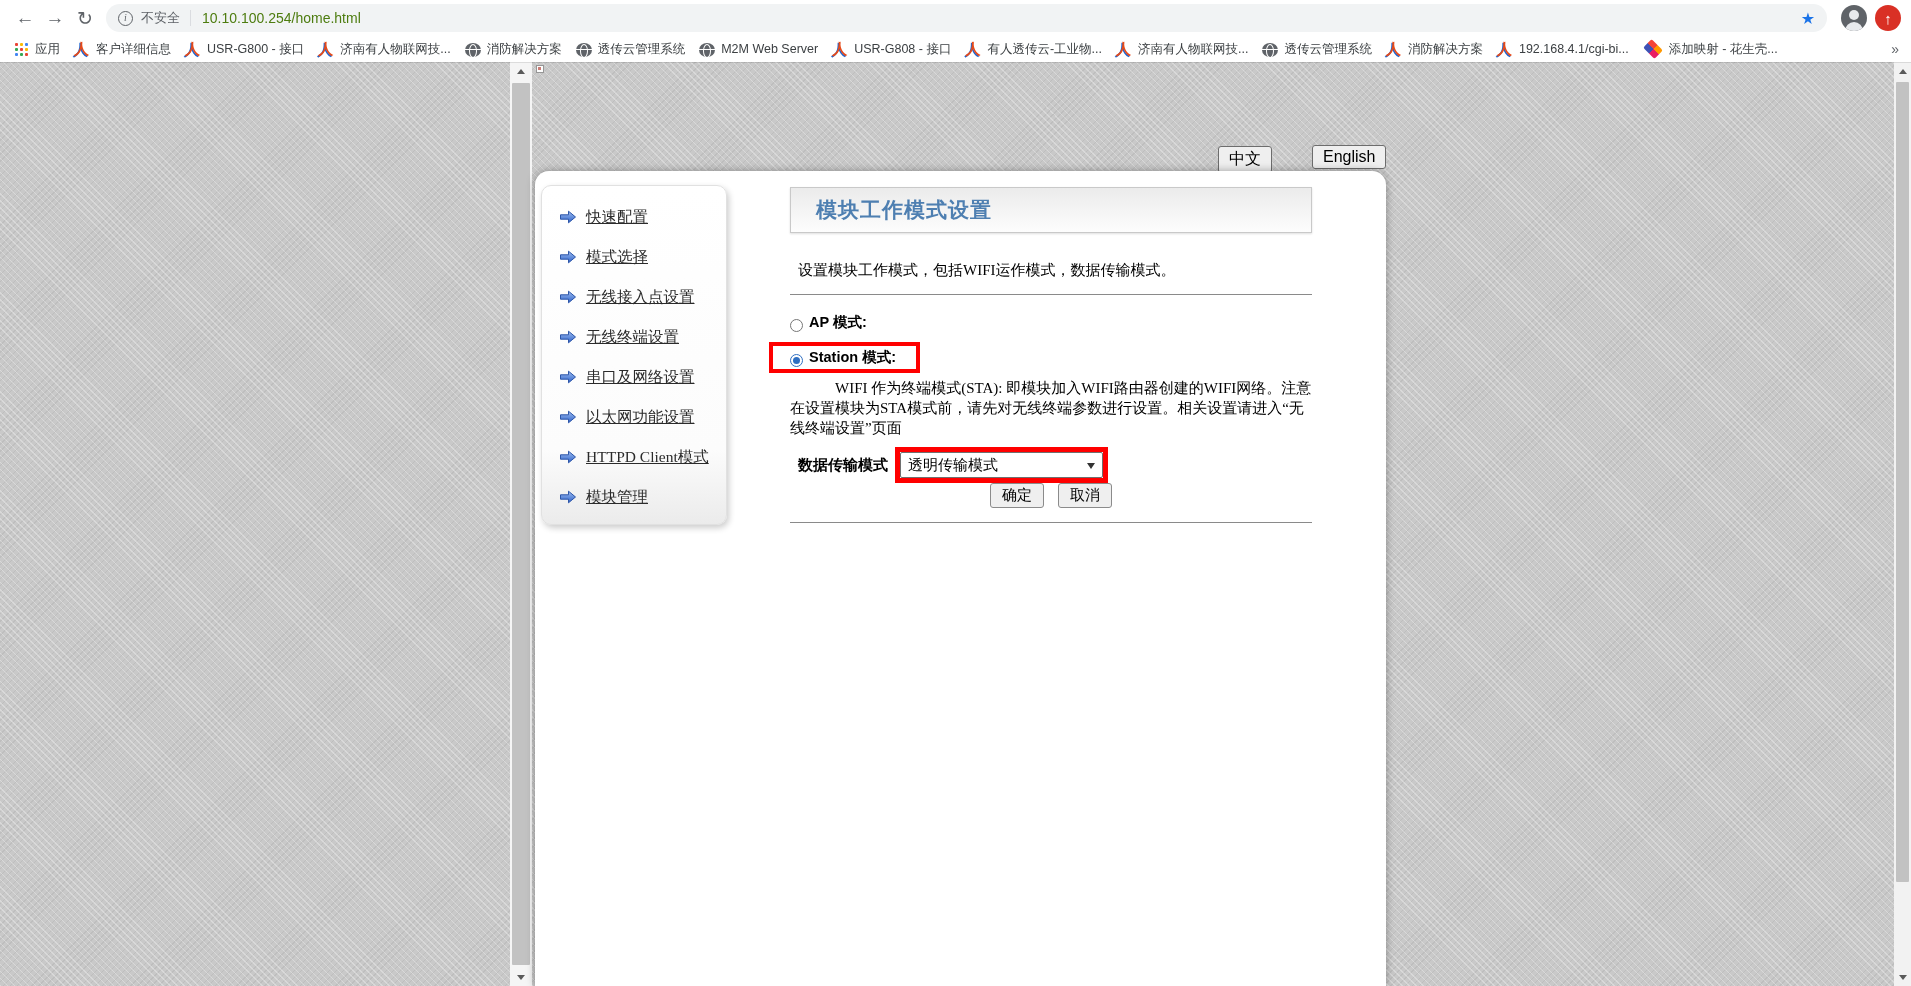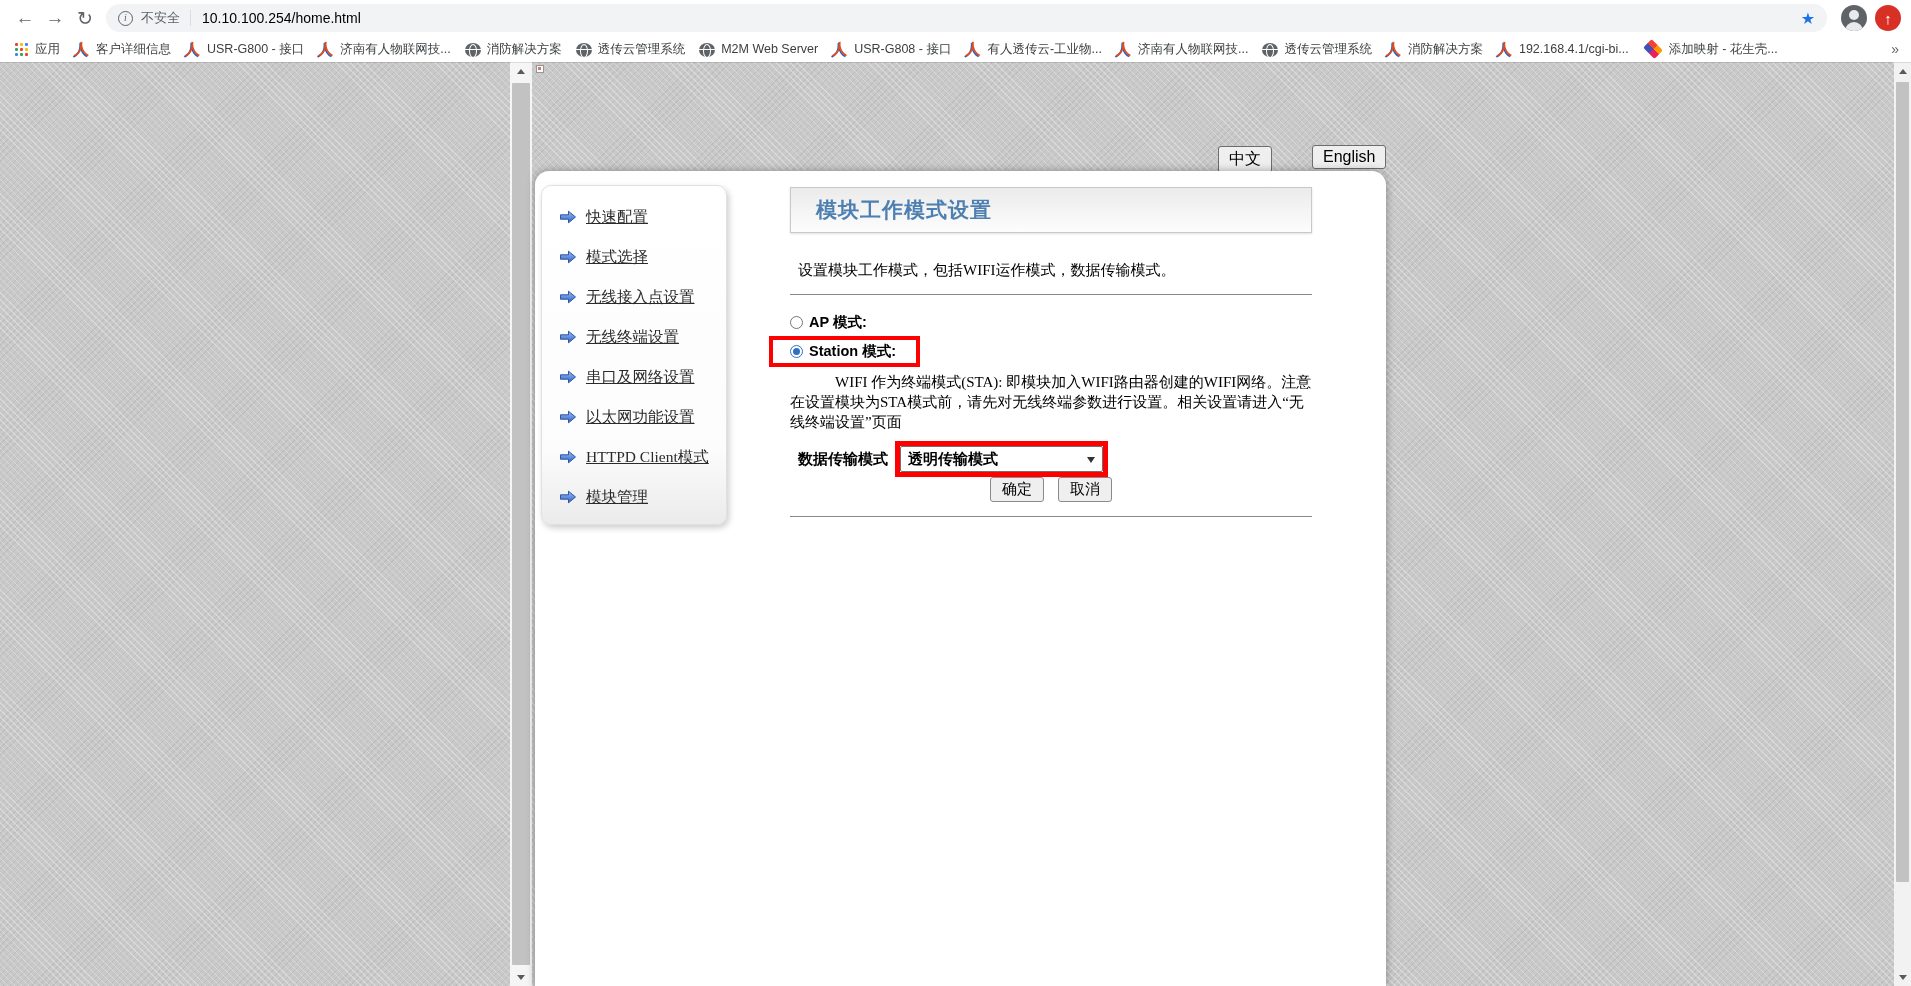--- a/index.html
+++ b/index.html
@@ -13,21 +13,21 @@
   .toolbar { height:36px; background:#fff; display:flex; align-items:center; padding:0 10px; }
   .nav-btn { width:30px; height:30px; border-radius:50%; display:flex; align-items:center;
              justify-content:center; font-size:19px; color:#5f6368; flex:0 0 auto; }
   .omnibox { flex:1; height:28px; background:#f1f3f4; border-radius:14px; display:flex;
              align-items:center; padding:0 12px; margin:0 10px 0 6px; }
   .info-badge { width:15px; height:15px; border:1.5px solid #5f6368; border-radius:50%;
                 color:#5f6368; font-size:10px; line-height:12px; text-align:center;
                 font-family:"Liberation Serif", serif; font-style:italic; flex:0 0 auto; }
   .chip-text { color:#5f6368; font-size:13px; margin:0 10px 0 8px; white-space:nowrap; }
   .omni-sep { width:1px; height:16px; background:#dadce0; margin-right:11px; }
-  .omni-url { color:#000000; font-size:14px; flex:1; white-space:nowrap; }
+  .omni-url { color:#4d7c0f; font-size:14px; flex:1; white-space:nowrap; }
   .star { color:#1a73e8; font-size:16px; flex:0 0 auto; }
   .avatar { width:26px; height:26px; border-radius:50%; background:#5f6368; position:relative;
             overflow:hidden; margin:0 8px 0 4px; flex:0 0 auto; }
   .avatar::before { content:""; position:absolute; left:8px; top:5px; width:10px; height:10px;
                     border-radius:50%; background:#e8eaed; }
   .avatar::after { content:""; position:absolute; left:4px; top:17px; width:18px; height:12px;
                    border-radius:9px 9px 0 0; background:#e8eaed; }
   .update-badge { width:26px; height:26px; border-radius:50%; background:#d93025; color:#fff;
                   display:flex; align-items:center; justify-content:center; font-size:15px;
                   font-weight:bold; flex:0 0 auto; }
@@ -105,35 +105,35 @@
   .arrow-icon { flex:0 0 18px; display:flex; }
 
   .main-col { position:absolute; left:255px; top:16px; width:522px;
               font-family:"Liberation Serif", serif; color:#000; }
   .header-box { height:46px; border:1px solid #c9c9c9; border-radius:0;
       background:linear-gradient(180deg,#ebebeb,#fdfdfd); display:flex; align-items:center;
       padding-left:25px; box-shadow:0 1px 2px rgba(0,0,0,.13); margin-bottom:28px; }
   .page-title { font-size:21px; font-weight:bold; color:#4e7fb1; letter-spacing:1px; }
   .desc { font-size:15px; margin:4px 0 14px 8px; }
   .rule { border:none; border-top:1px solid #8a8a8a; margin:0 0 17px 0; height:0; }
-  .radio-row { display:flex; align-items:center; gap:6px; height:20px; }
+  .radio-row { display:flex; align-items:flex-end; gap:6px; height:20px; }
   .radio { width:13px; height:13px; border-radius:50%; background:#fff; border:1px solid #767676;
            position:relative; flex:0 0 13px; }
   .radio.checked { border-color:#2f6fc2; }
   .radio.checked::after { content:""; position:absolute; left:2px; top:2px; width:7px; height:7px;
                           border-radius:50%; background:#2f6fc2; }
   .radio-label { font-family:"Liberation Sans", sans-serif; font-weight:bold; font-size:14.5px; }
   .mode-desc { font-size:15px; line-height:20px; margin:3px 0; text-indent:45px; }
   .hl-station { display:inline-block; border:4px solid #ff0000; padding:1px 20px 2px 17px;
-                margin:4px 0 2px -21px; }
+                margin:10px 0 2px -21px; }
   .transfer-row { display:flex; align-items:center; gap:7px; margin:9px 0 0 8px; }
   .transfer-label { font-size:15px; white-space:nowrap;font-weight:bold; }
   .hl-select { display:inline-flex; border:5px solid #ff0000; }
   .select { width:203px; height:26px; border:1px solid #707070; border-radius:2px; background:#fff;
-            display:flex; align-items:center; padding:0 22px 0 7px; font-size:15px; position:relative;font-weight:bold; }
+            display:flex; align-items:center; padding:0 22px 0 7px; font-size:15px; position:relative; }
   .select::after { content:""; position:absolute; right:7px; top:10px;
       border-left:4.5px solid transparent; border-right:4.5px solid transparent;
       border-top:6px solid #333; }
   .btn-row { text-align:center; }
   .form-btn { display:inline-block; background:#efefef; border:1px solid #8b8b8b; border-radius:3px;
               padding:2px 11px; font-size:15px; font-family:"Liberation Serif", serif; margin:0 5px; }
   .rule2 { margin-top:14px; margin-bottom:0; }
 </style>
 </head>
 <body>

